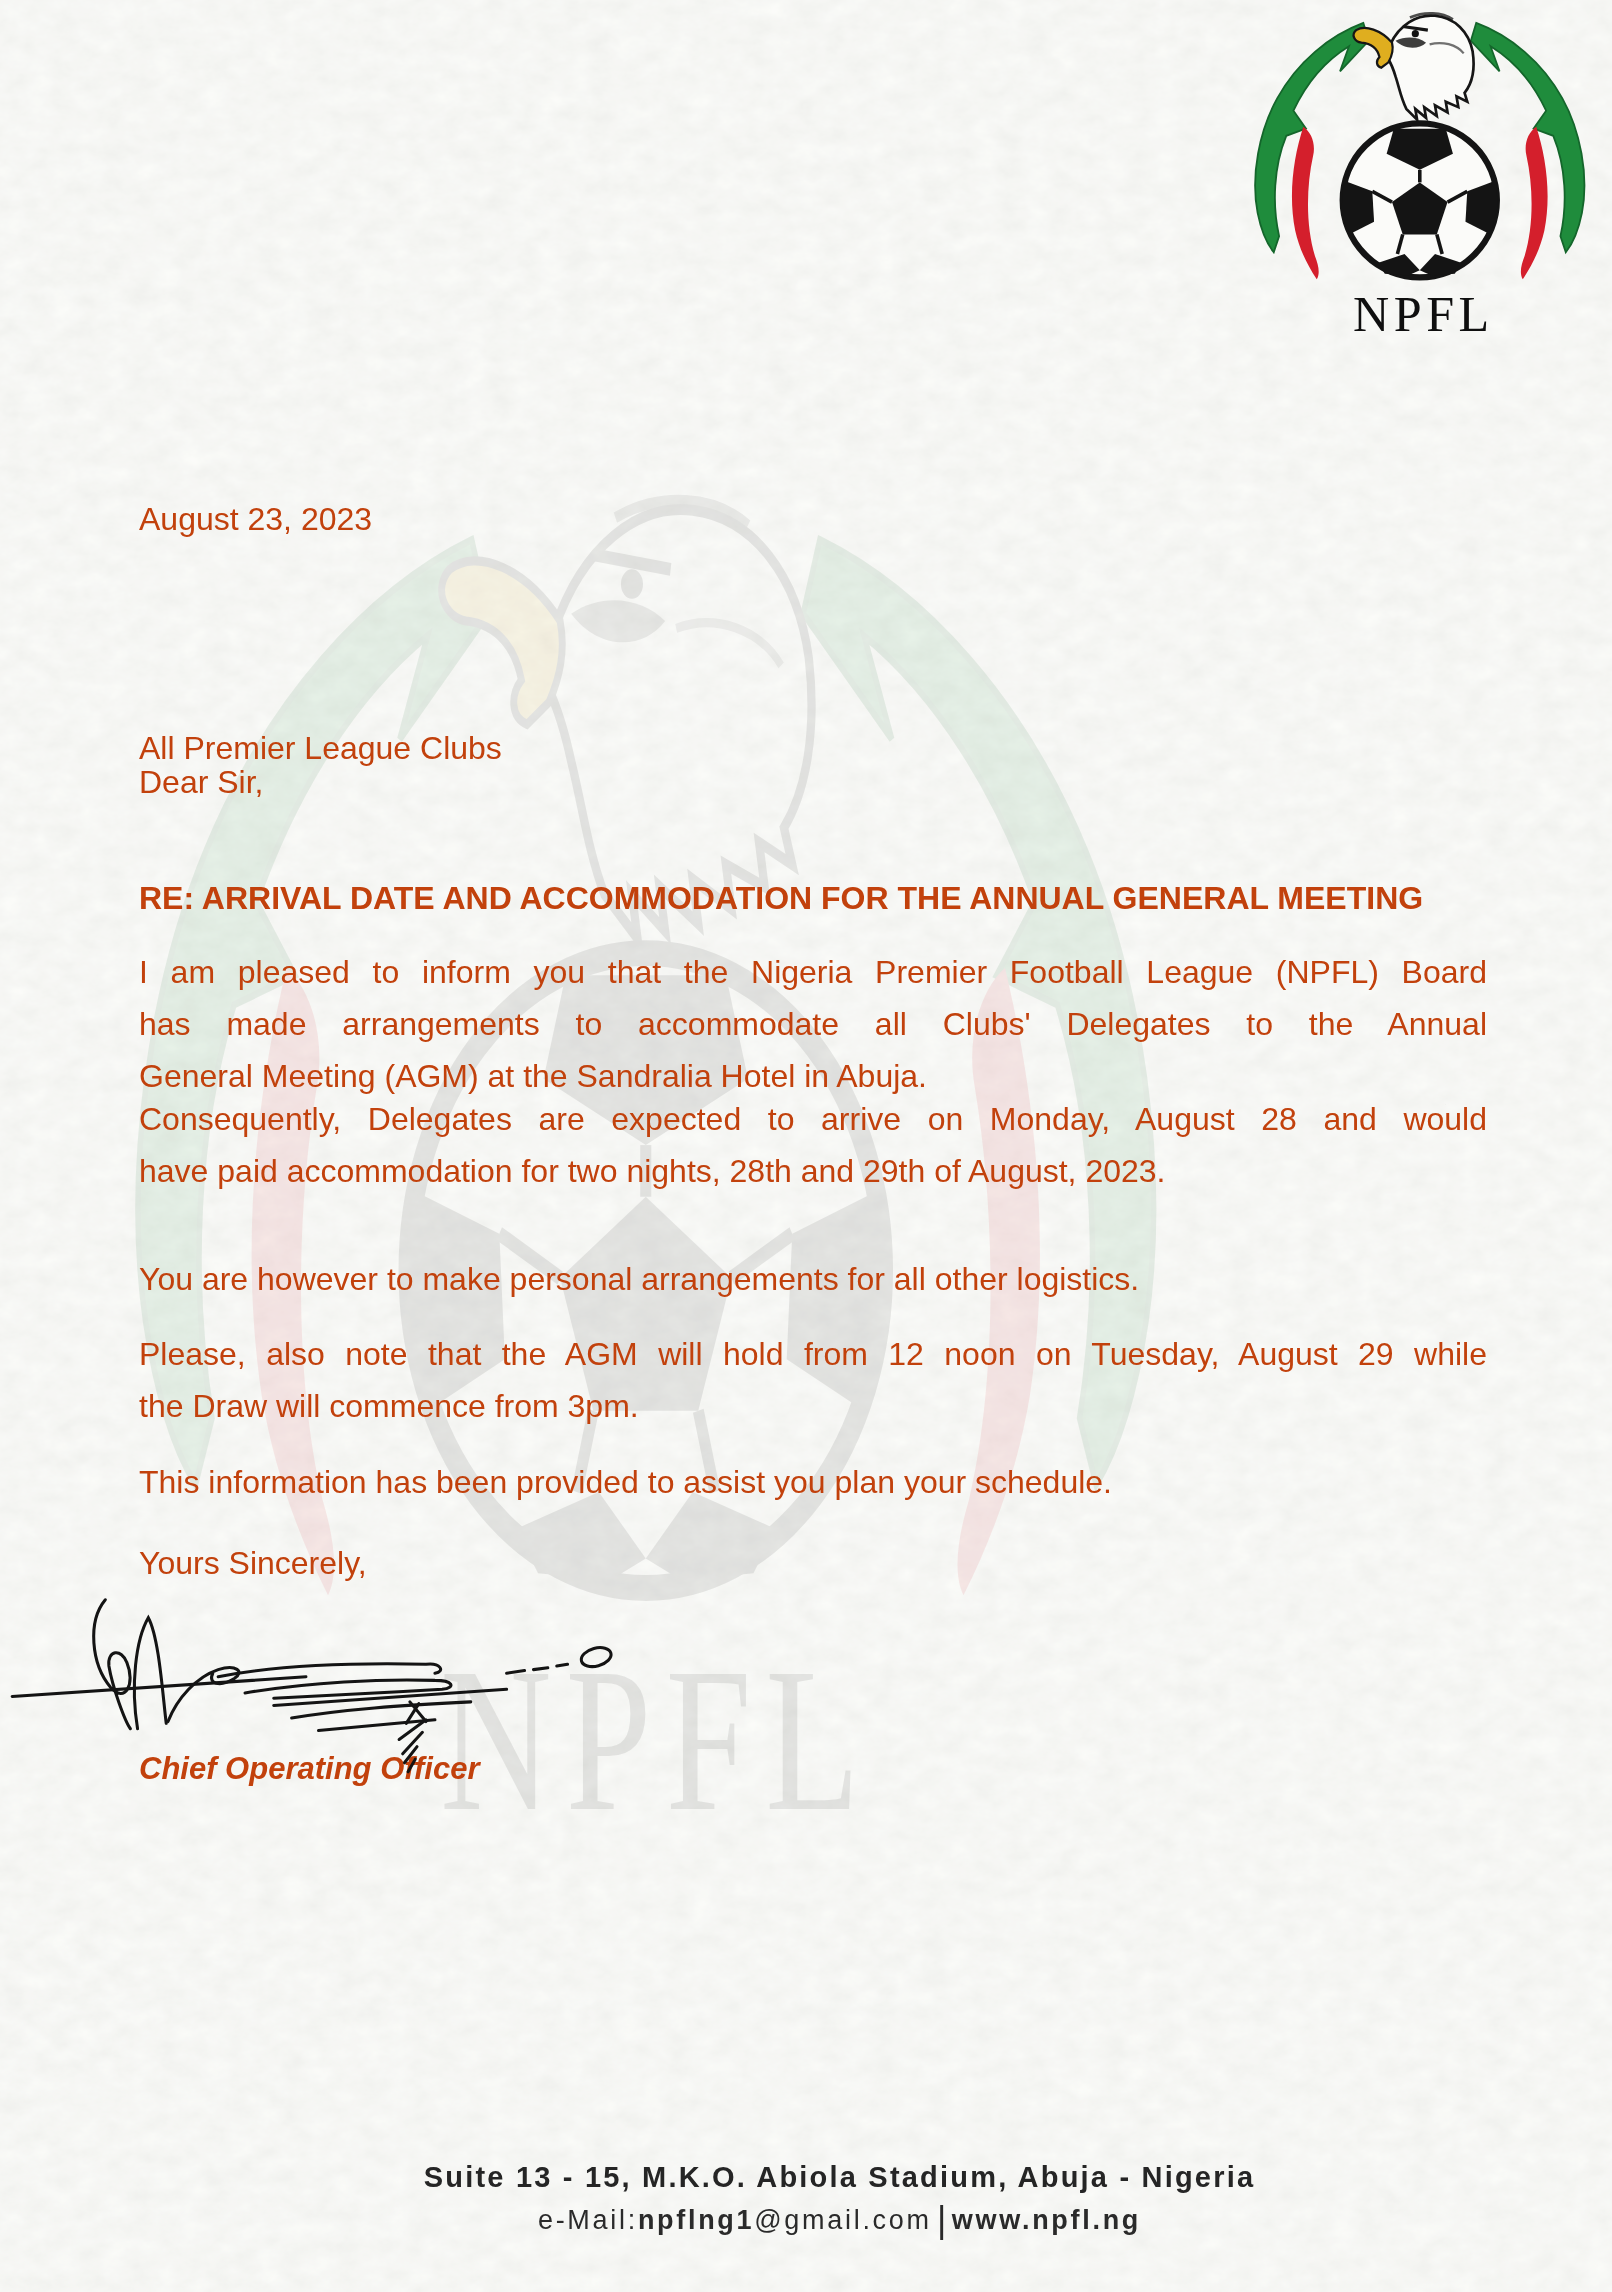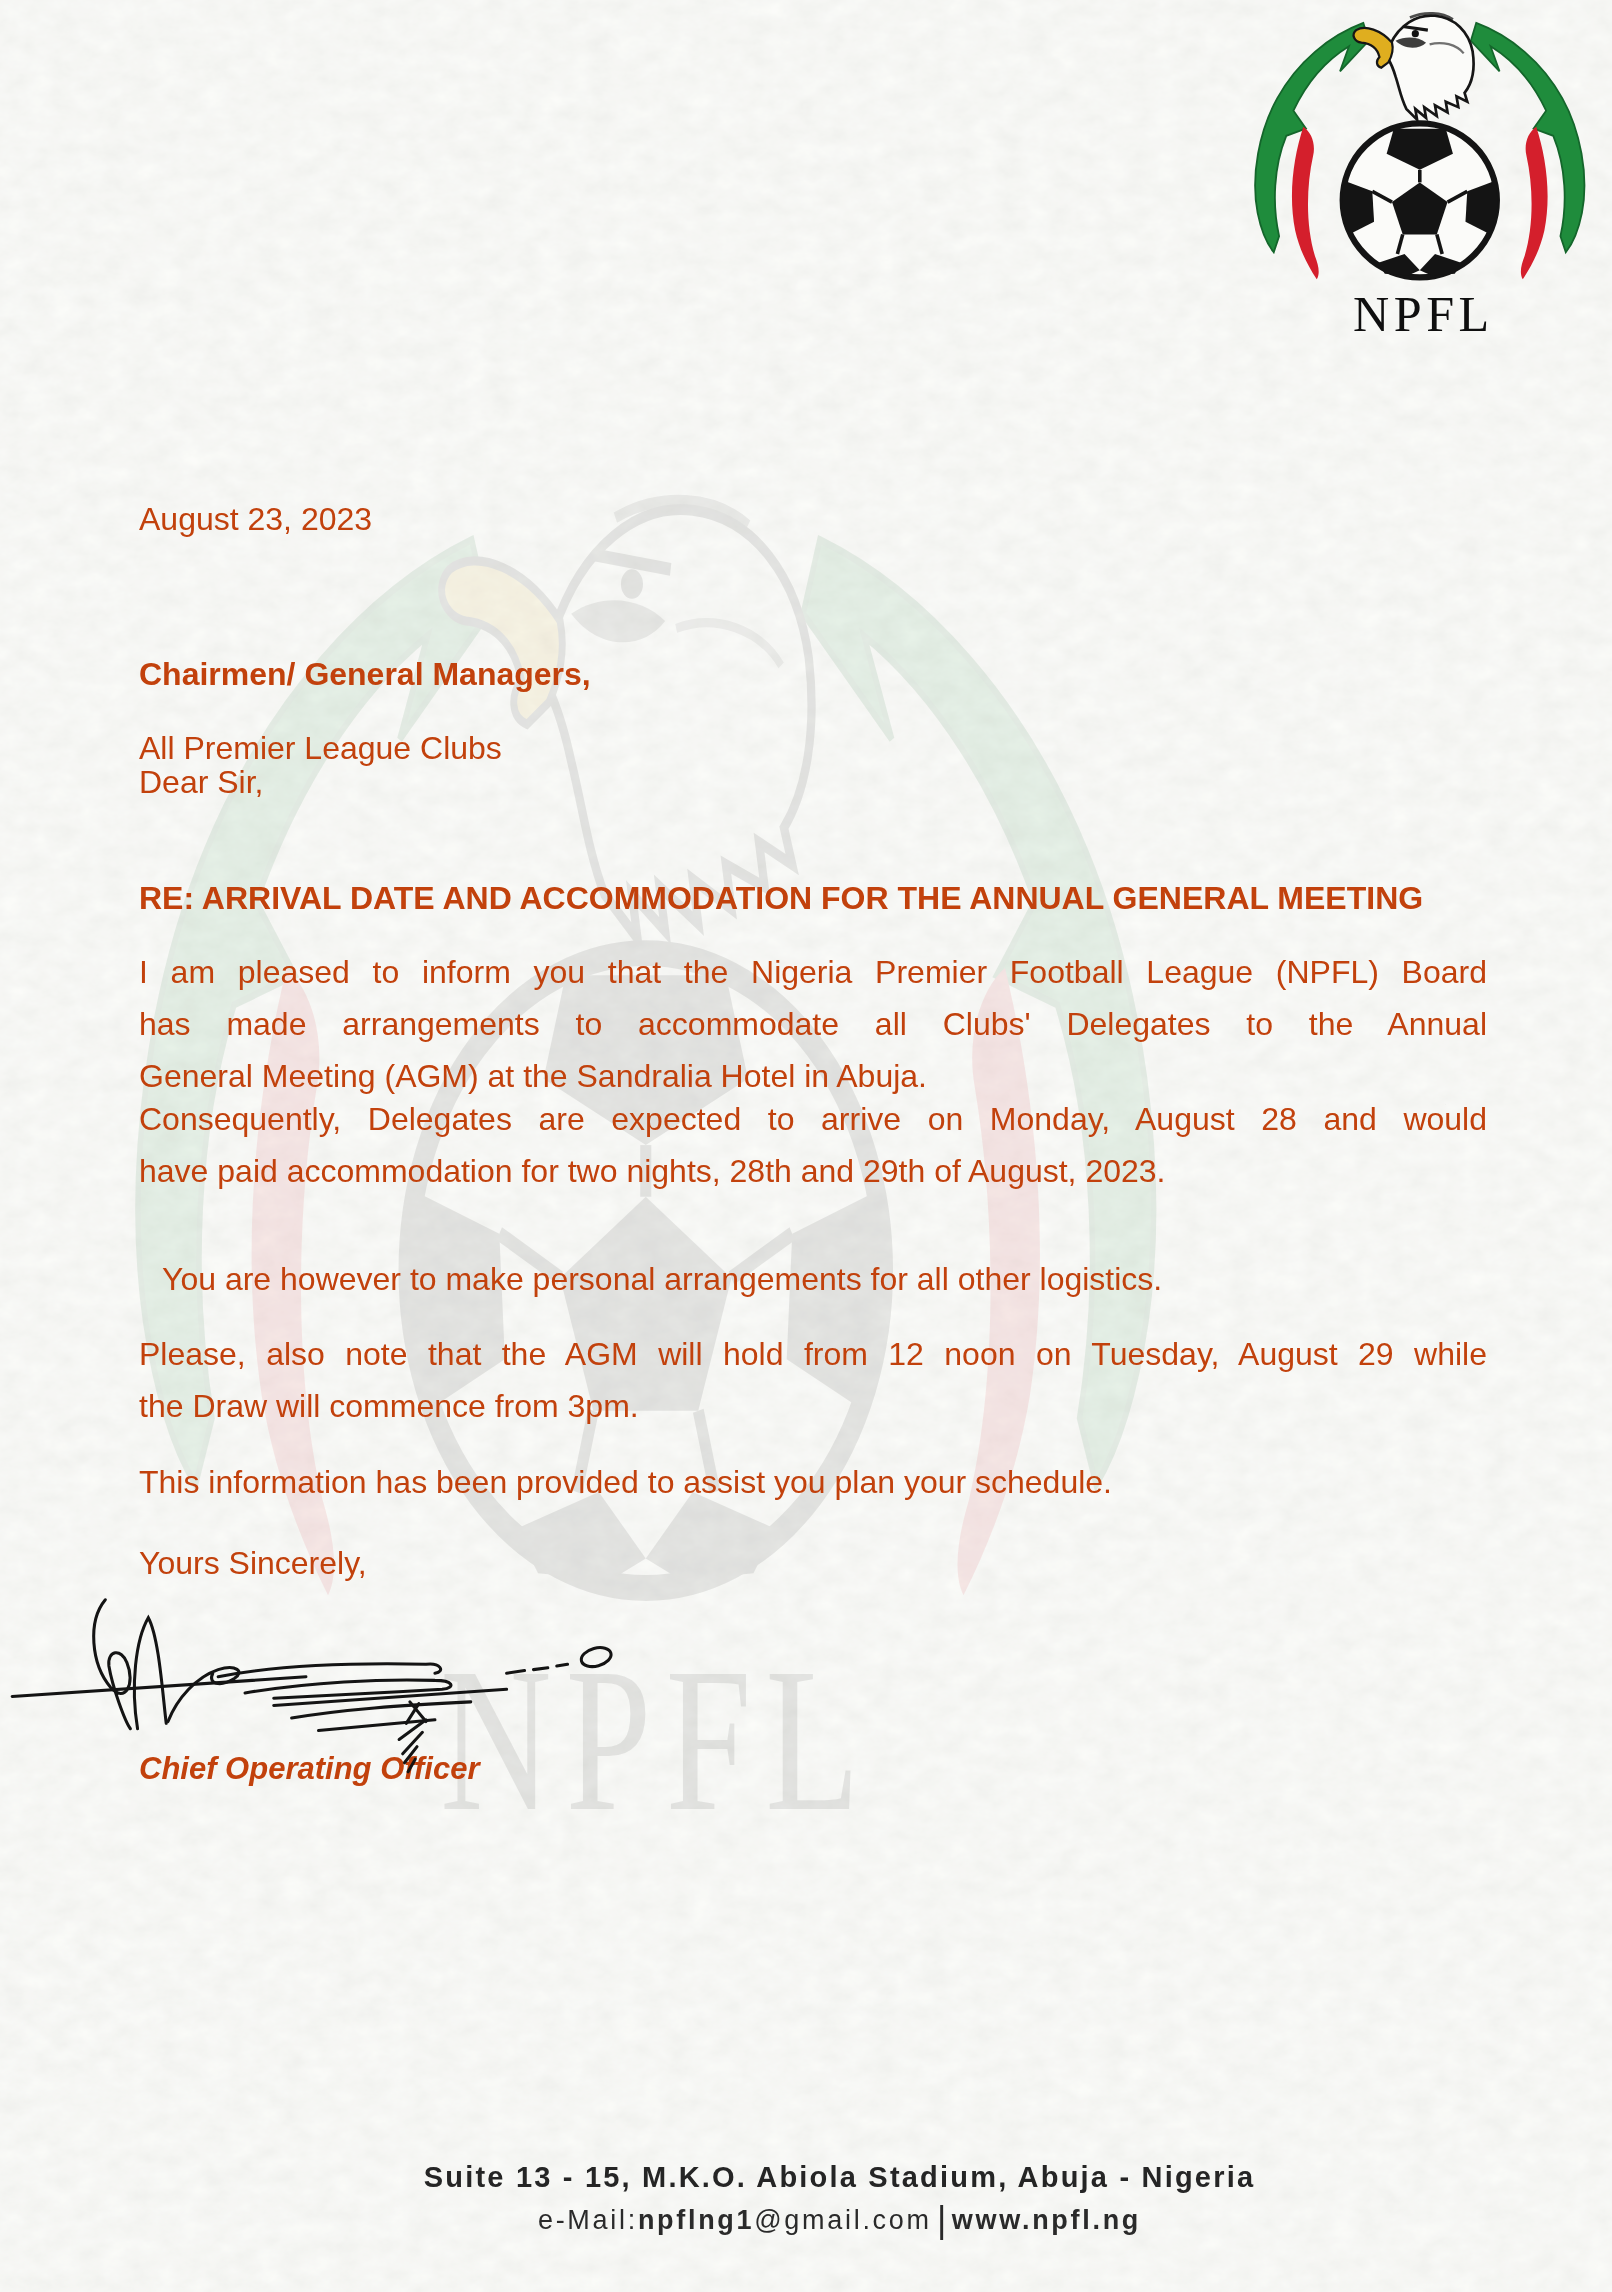--- a/index.html
+++ b/index.html
@@ -9,21 +9,21 @@
   .watermark{position:absolute;left:107px;top:466px;width:1119px;height:1384px;opacity:.085;z-index:1;}
   .logo{position:absolute;left:1245px;top:4.5px;width:363px;height:336px;z-index:3;}
   .txt{position:absolute;left:139px;width:1348px;color:#c2410c;font-size:32px;line-height:52px;z-index:4;}
   .line{line-height:52px;white-space:nowrap;}
   .just{text-align:justify;text-align-last:justify;}
   .date{top:493px;}
   .rec1{top:648px;font-weight:bold;}
   .rec2{top:722px;}
   .salut{top:756px;}
   .subject{top:872px;font-weight:bold;white-space:nowrap;}
-  .p0{top:946px;} .p1{top:1093px;} .p2{top:1253px;margin-left:23px;} .p3{top:1328px;} .p4{top:1456px;}
+  .p0{top:946px;} .p1{top:1093px;} .p2{top:1253px;} .p3{top:1328px;} .p4{top:1456px;}
   .closing{top:1537px;}
   .sig{position:absolute;left:4.5px;top:1587px;width:627px;height:193px;z-index:5;}
   .name{top:1695px;font-weight:bold;}
   .role{top:1743px;font-weight:bold;font-style:italic;font-size:31px;}
   .footer1{position:absolute;left:33px;top:2159px;width:1613px;text-align:center;
            font-size:29px;font-weight:bold;letter-spacing:2.2px;color:#252525;line-height:36px;z-index:4;}
   .footer2{position:absolute;left:33px;top:2200px;width:1613px;text-align:center;
            font-size:27px;letter-spacing:2.7px;color:#2a2a2a;line-height:34px;z-index:4;}
   .footer2 .hv{font-weight:bold;}
   .footer2 .bar{font-weight:400;font-size:36px;letter-spacing:0;position:relative;top:2.7px;padding:0 5.4px;}
@@ -97,21 +97,20 @@
 
   <svg class="watermark" viewBox="0 0 405 375" preserveAspectRatio="none" aria-hidden="true">
     <use href="#npfl-crest"></use>
   </svg>
 
   <svg class="logo" viewBox="0 0 405 375">
     <use href="#npfl-crest"></use>
   </svg>
 
   <div class="txt date">August 23, 2023</div>
-  <div class="txt rec1">Chairmen/ General Managers,</div>
   <div class="txt rec2">All Premier League Clubs</div>
   <div class="txt salut">Dear Sir,</div>
   <div class="txt subject">RE: ARRIVAL DATE AND ACCOMMODATION FOR THE ANNUAL GENERAL MEETING</div>
 
   <div class="txt p0">
       <div class="line just">I am pleased to inform you that the Nigeria Premier Football League (NPFL) Board</div>
       <div class="line just">has made arrangements to accommodate all Clubs' Delegates to the Annual</div>
       <div class="line">General Meeting (AGM) at the Sandralia Hotel in Abuja.</div>
     </div>
   <div class="txt p1">

